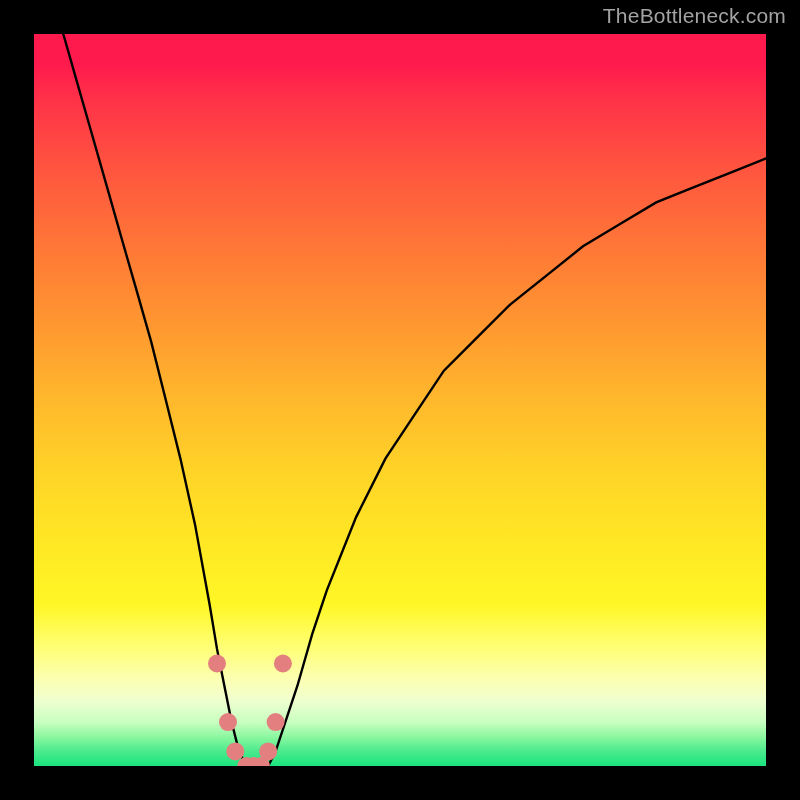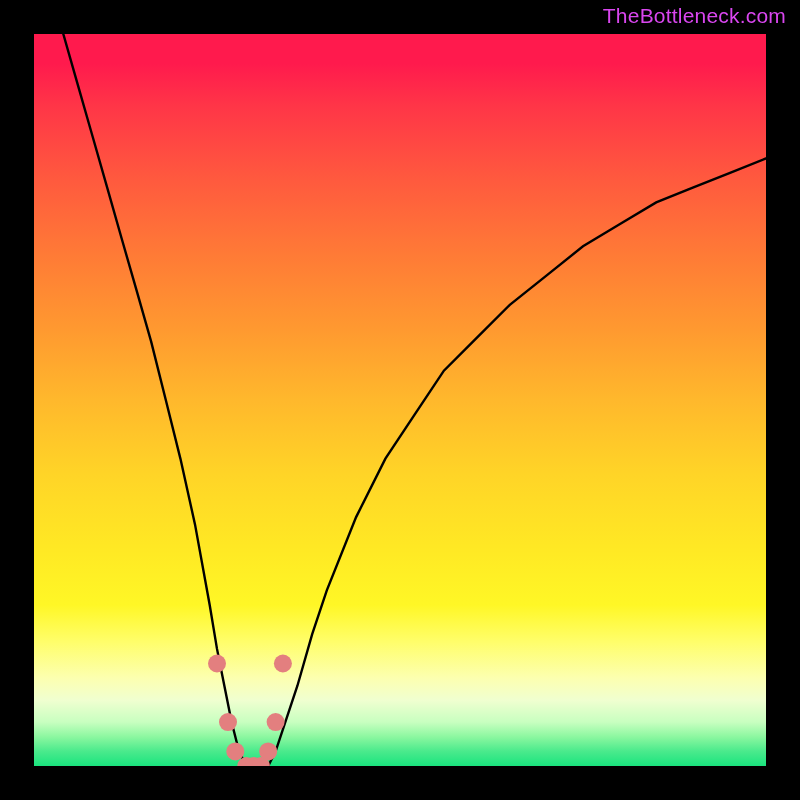--- a/index.html
+++ b/index.html
@@ -16,21 +16,21 @@
     left: 0;
     top: 0;
     width: 800px;
     height: 800px;
     background: #000;
   }
   .watermark {
     position: absolute;
     top: 4px;
     right: 14px;
-    color: #d946ef;
+    color: #a3a3a3;
     font-size: 21px;
     font-weight: 400;
     letter-spacing: 0.2px;
     text-align: right;
   }
   .plot {
     position: absolute;
     left: 34px;
     top: 34px;
     width: 732px;

